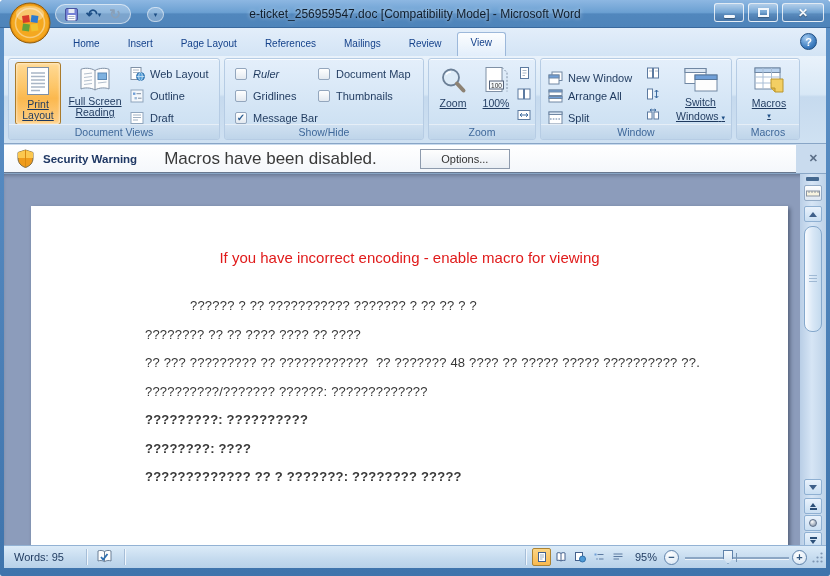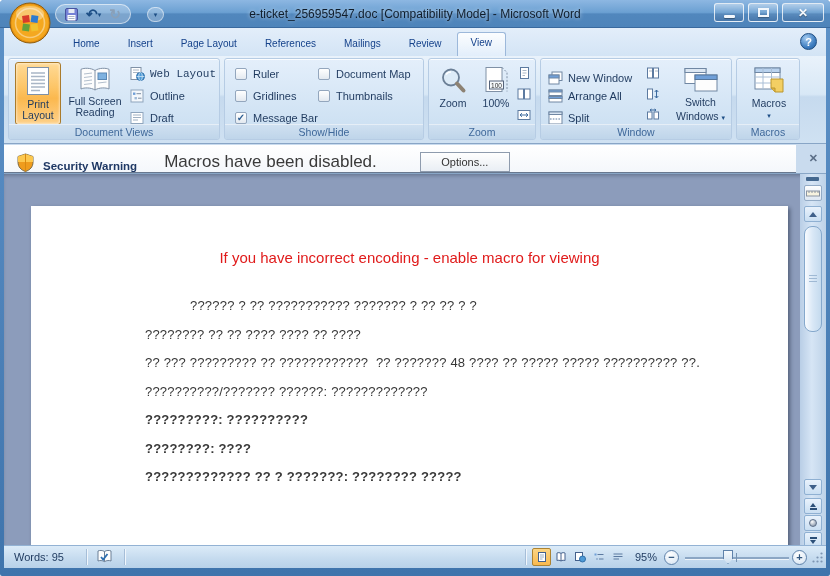--- a/index.html
+++ b/index.html
@@ -51,37 +51,37 @@
   .ribbon { position:relative; height:88px;
             background:linear-gradient(180deg,#e9f2fb 0%,#d8e8f6 44%,#c6daee 47%,#cfe1f2 100%);
             border-bottom:1px solid #88a5c6; }
   .rgroup { position:absolute; top:2px; height:82px; border:1px solid #b6cce4; border-radius:3px;
             background:linear-gradient(180deg,#e4effb,#d4e5f5 58%,#c9def1); box-shadow:inset 0 1px 0 rgba(255,255,255,.85); }
   .rgroup-label { position:absolute; left:0; right:0; bottom:0; height:15px; font-size:10.5px; color:#3f689a;
                   text-align:center; line-height:15px; background:linear-gradient(#cfe0f1,#bfd5ea);
                   border-radius:0 0 3px 3px; border-top:1px solid rgba(255,255,255,.6); }
   .bigbtn { position:absolute; top:3px; height:63px; display:flex; flex-direction:column; align-items:center;
             gap:3px; padding-top:3px; font-size:10.5px; line-height:11px; color:#1e395e; text-align:center;
-            border-radius:3px; border:1px solid transparent; }
+            border-radius:3px; border:1px solid transparent;text-decoration:underline; }
   .bigbtn.selected { background:linear-gradient(#ffda96,#fdc566 40%,#fbb84e 58%,#fdd089);
                      border-color:#aa7b2c; box-shadow:inset 0 0 3px rgba(255,255,255,.9); }
   .smallbtn { position:absolute; display:flex; align-items:center; gap:5px; height:17px; font-size:11px;
               color:#1e395e; white-space:nowrap; }
   .cb-item { position:absolute; display:flex; align-items:center; gap:6px; height:16px; font-size:11px;
              color:#1e395e; white-space:nowrap; }
   .cb { width:12px; height:12px; flex:0 0 12px; background:linear-gradient(#ffffff,#e3e9f0); border:1px solid #93a6bd;
         border-radius:2px; font-size:10px; line-height:10px; text-align:center; color:#2b5d92; font-weight:bold; }
   .iconbtn { position:absolute; width:20px; height:17px; display:flex; align-items:center; justify-content:center;
              border:1px solid transparent; border-radius:2px; }
 
   
   .msgrow { position:relative; height:30px; background:#c9dbee; border-bottom:1px solid #89a6c6; }
   .msgbar { position:absolute; left:0; top:1px; width:792px; height:28px;
             background:linear-gradient(#ffffff,#f4f7fb); border-bottom:1px solid #68788f;
-            display:flex; align-items:flex-end; }
+            display:flex; align-items:center; }
   .msg-shield { margin-left:13px; }
   .msg-title { font-size:11.5px; font-weight:bold; color:#1f3864; margin-left:9px; }
   .msg-text { font-size:17px; color:#3a3a3a; margin-left:27px; }
   .options-btn { margin-left:43px; width:90px; height:20px; font-size:11px; color:#333;
                  background:linear-gradient(#fefefe,#e9eef4); border:1px solid #8e9bad;
                  display:flex; align-items:center; justify-content:center; }
   .msg-close { position:absolute; right:8px; top:8px; font-size:11px; color:#5c6f88; font-weight:bold; }
 
   
   .docarea { position:relative; flex:1; background:#8c9cbb; overflow:hidden;
@@ -233,21 +233,21 @@
               <line x1="5" y1="8" x2="13" y2="7"></line>
                 <line x1="5" y1="11.5" x2="13" y2="10.5"></line>
               <line x1="5" y1="15" x2="13" y2="14"></line>
                 <line x1="5" y1="18.5" x2="13" y2="17.5"></line>
             </g>
             <rect x="19" y="7" width="8.5" height="6.5" fill="#7fb2e0" stroke="#5a88b5"></rect>
             <line x1="19" y1="17" x2="27.5" y2="16" stroke="#b3bfcd" stroke-width="1.2"></line>
           </svg>
           <span>Full Screen Reading</span>
         </div>
-        <div class="smallbtn" style="left:121px;top:6px;font-family:Liberation Mono, monospace;">
+        <div class="smallbtn" style="left:121px;top:6px;">
           <svg width="15" height="14" viewBox="0 0 15 14">
             <rect x="1" y="0.5" width="10" height="12" fill="#fff" stroke="#8091a6"></rect>
             <g stroke="#aab6c4">
                 <line x1="3" y1="3" x2="9" y2="3"></line>
                 <line x1="3" y1="5.5" x2="9" y2="5.5"></line>
               </g>
             <circle cx="10.5" cy="9.5" r="4" fill="#4e9ad6" stroke="#2f6ea8"></circle>
             <ellipse cx="10.5" cy="9.5" rx="1.8" ry="4" fill="none" stroke="#cfe4f5" stroke-width="0.8"></ellipse>
             <line x1="6.6" y1="9.5" x2="14.4" y2="9.5" stroke="#cfe4f5" stroke-width="0.8"></line>
           </svg>
@@ -271,21 +271,21 @@
                 <line x1="3" y1="6.5" x2="11" y2="6.5"></line>
                 <line x1="3" y1="9" x2="8" y2="9"></line>
               </g>
           </svg>
           <span>Draft</span>
         </div>
         <div class="rgroup-label">Document Views</div>
       </div>
 
       <div class="rgroup" style="left:220px;width:200px;">
-        <div class="cb-item" style="left:10px;top:7px;">
+        <div class="cb-item" style="left:10px;top:7px;font-style:italic;">
           <span class="cb"></span>
           <span>Ruler</span>
         </div>
         <div class="cb-item" style="left:10px;top:29px;">
           <span class="cb"></span>
           <span>Gridlines</span>
         </div>
         <div class="cb-item" style="left:10px;top:51px;">
           <span class="cb"><span>✓</span></span>
           <span>Message Bar</span>

